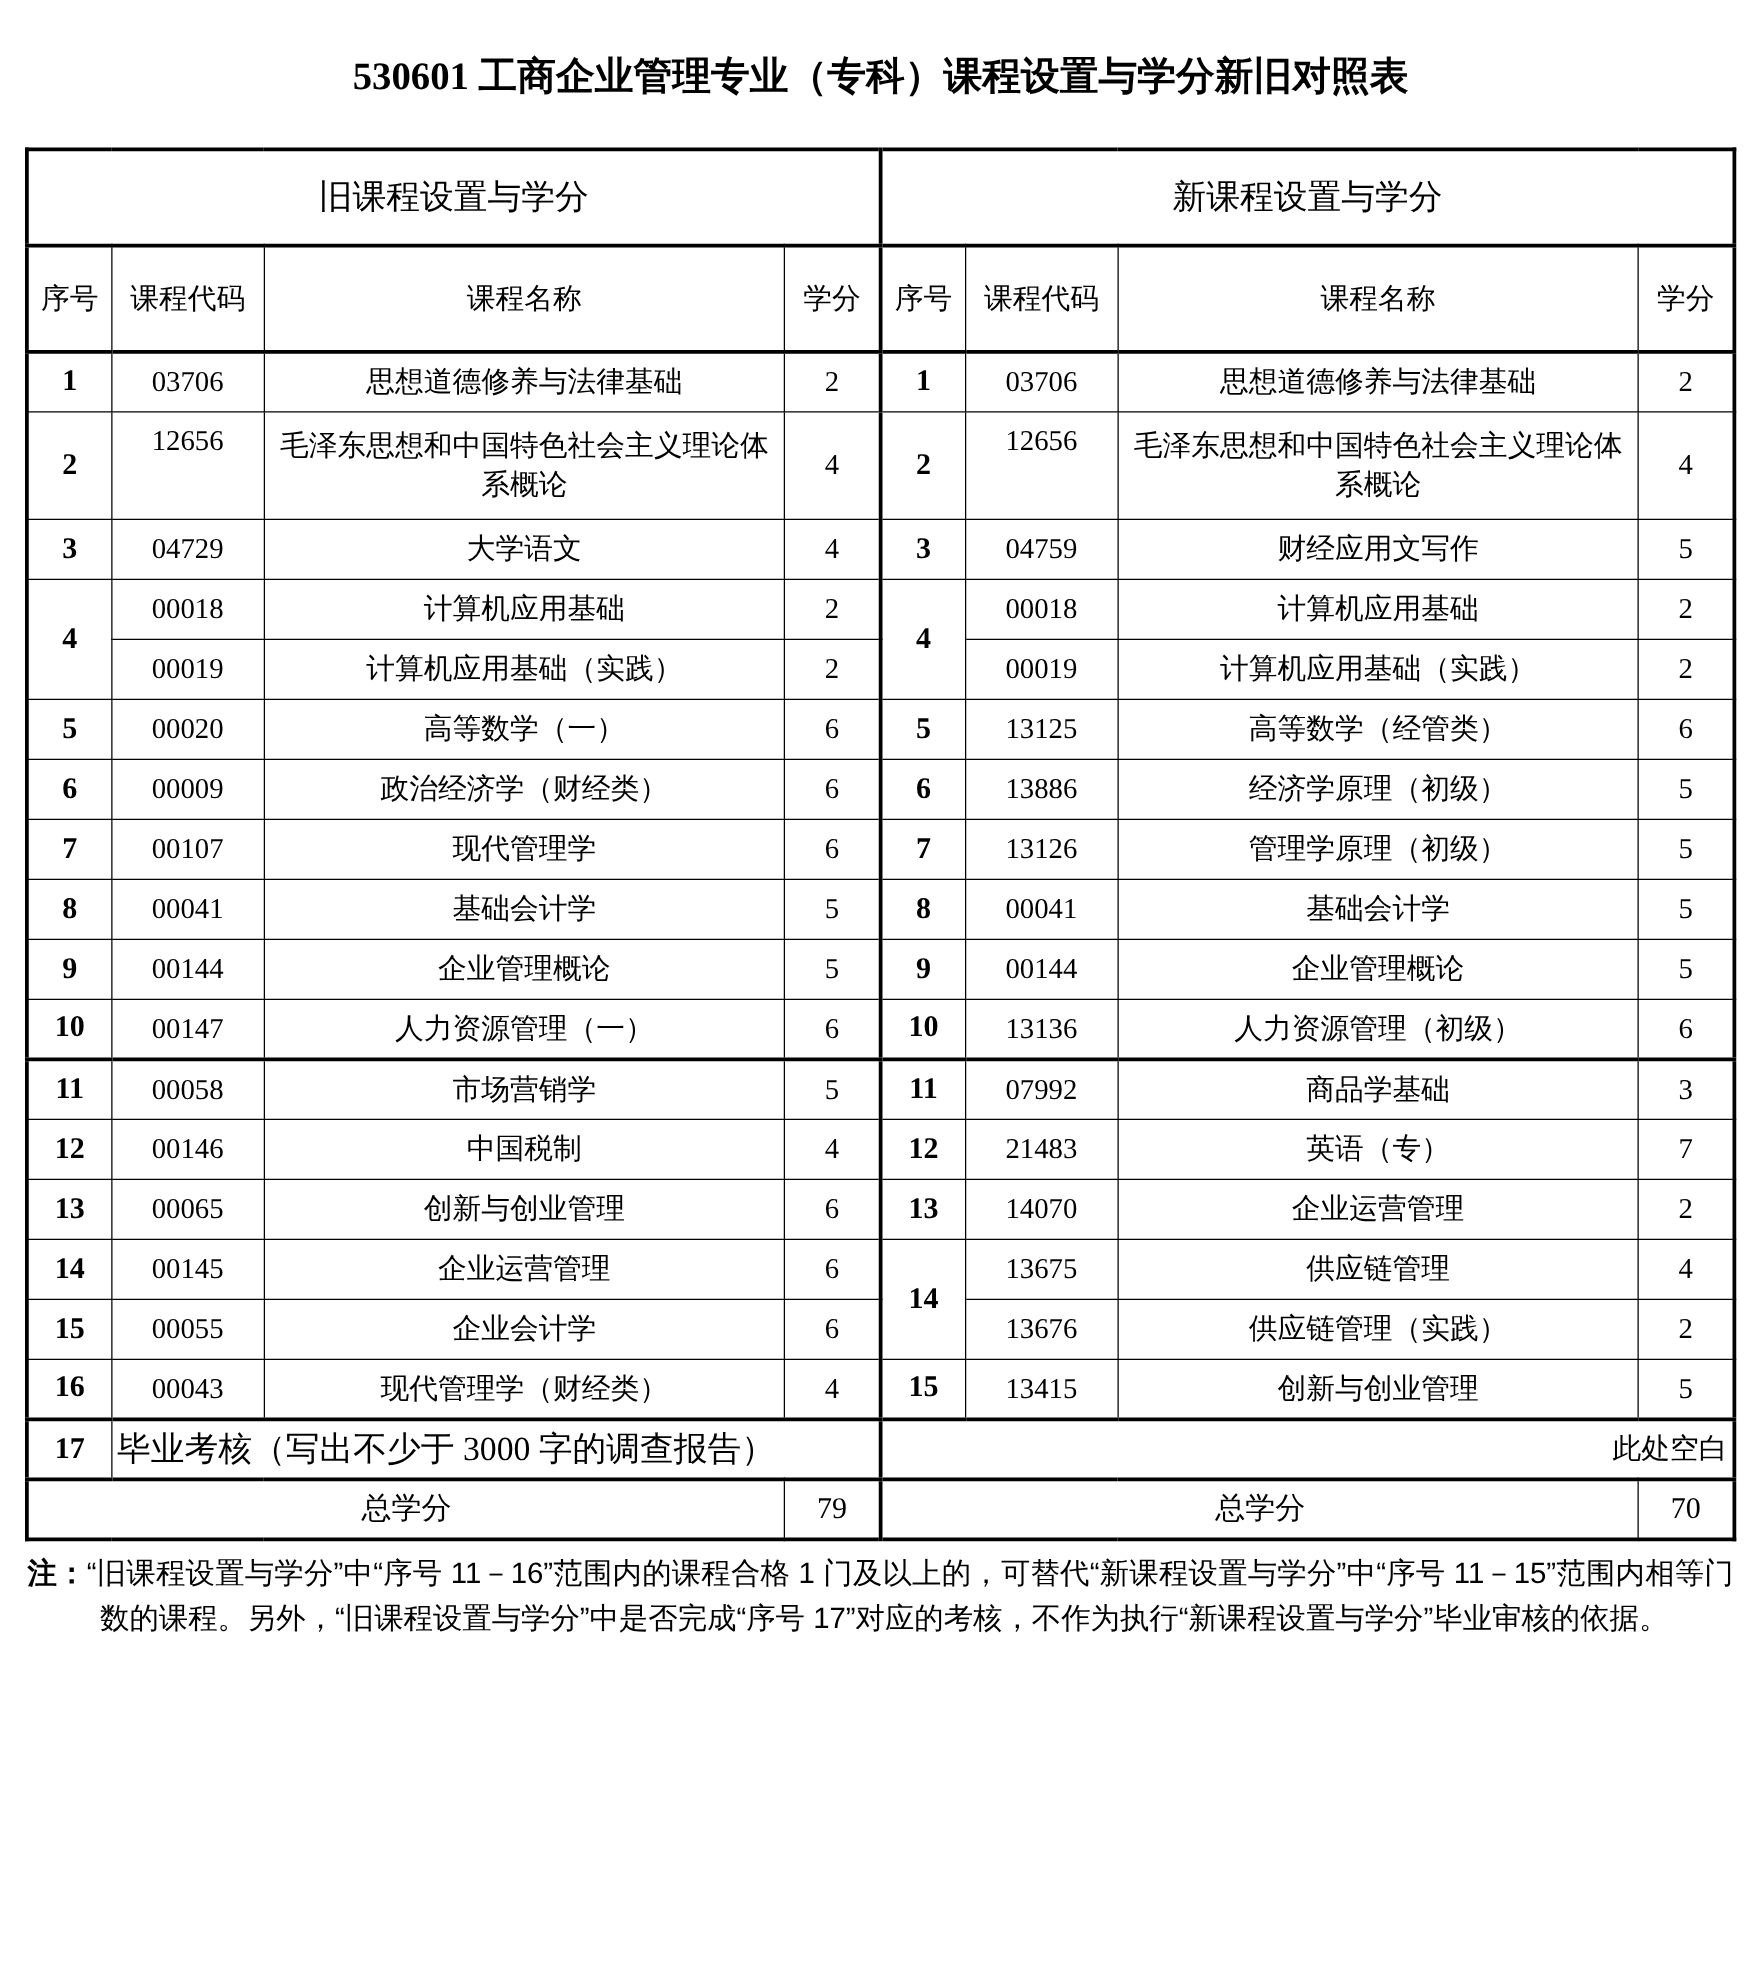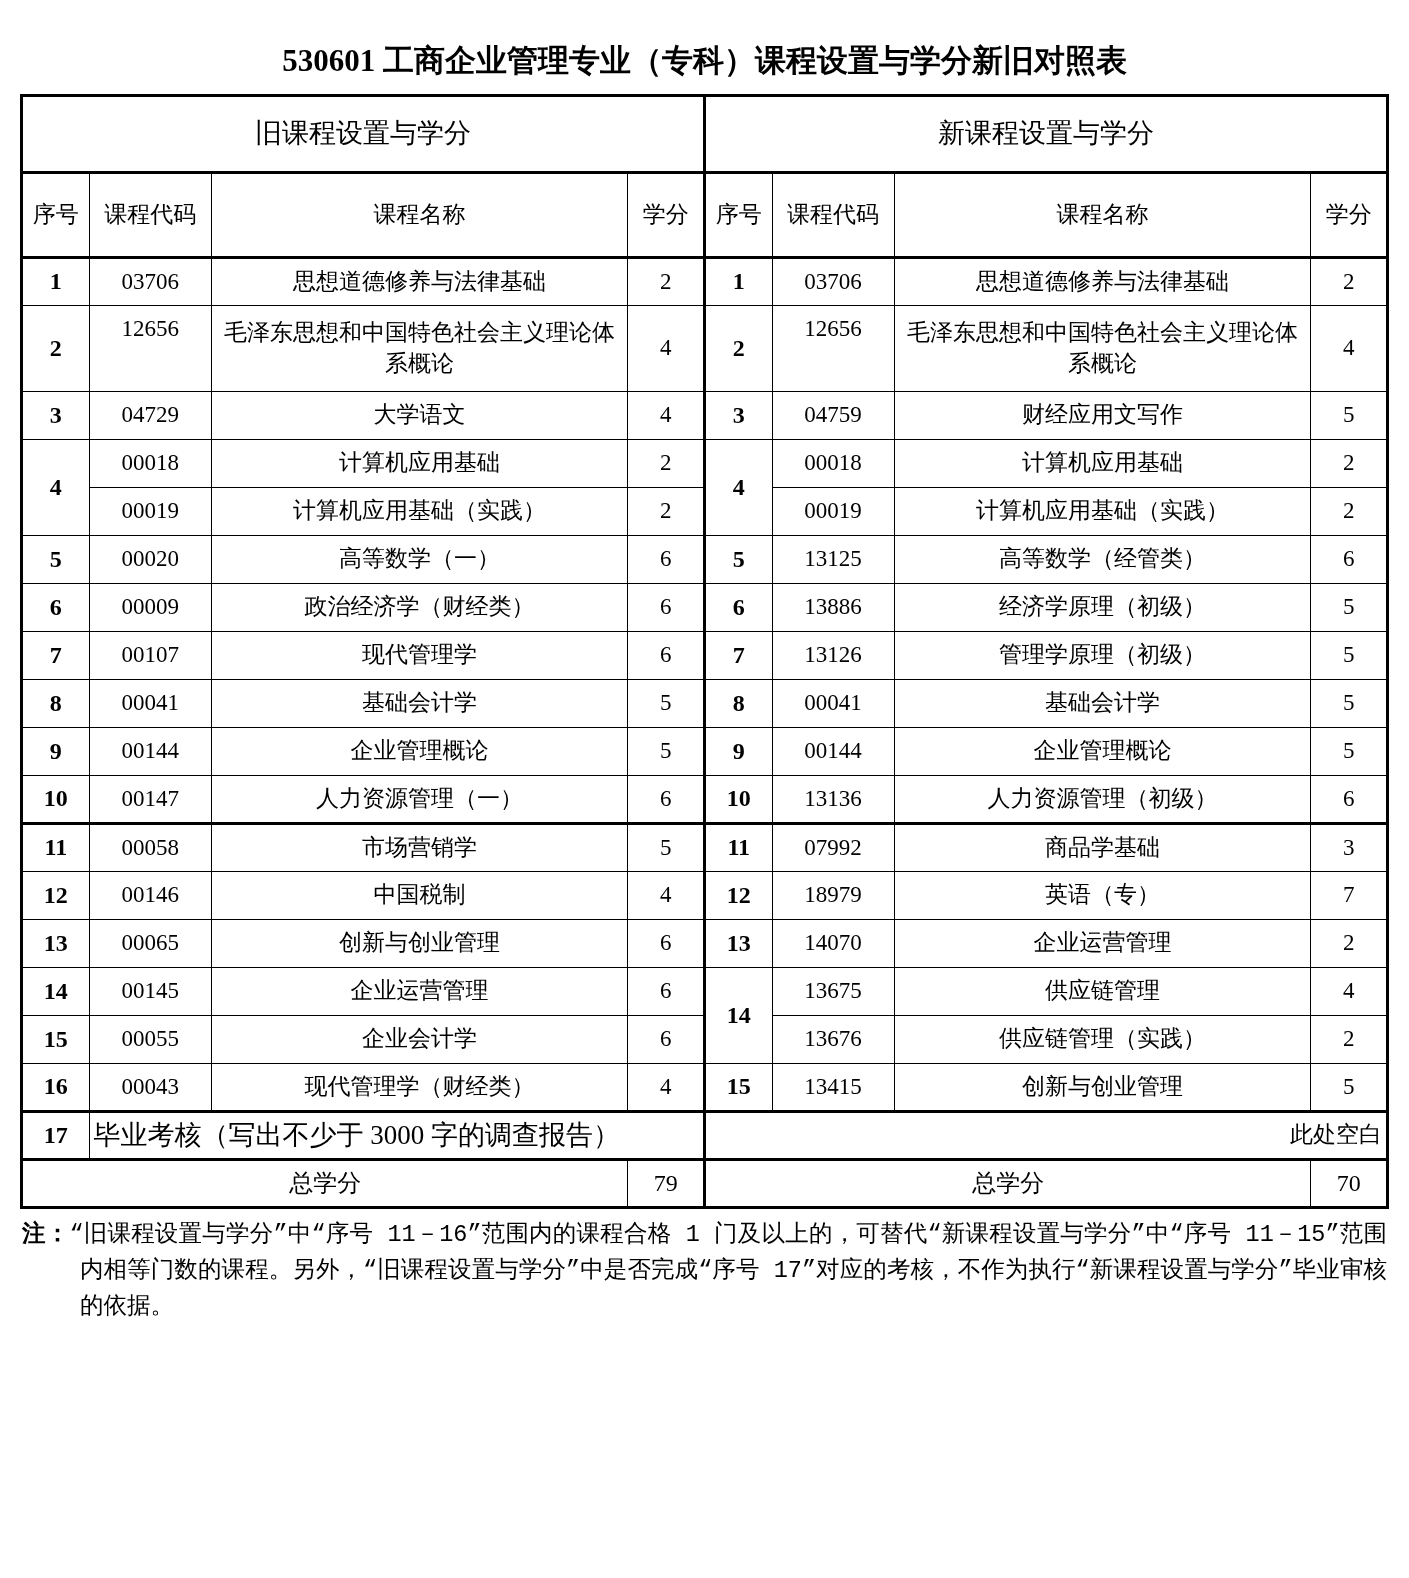--- a/index.html
+++ b/index.html
@@ -31,20 +31,21 @@
     font-family: "Liberation Serif", "DejaVu Serif", serif;
   }
   .table-wrap {
     padding: 0 20px 0 20px;
   }
   table.cmp {
     border-collapse: collapse;
     table-layout: fixed;
     width: 1369px;
     font-size: 22px;
+    margin-top: 24px;
   }
   table.cmp td {
     border: 1px solid #000;
     padding: 2px 4px;
     vertical-align: middle;
     line-height: 1.32;
     font-family: "Liberation Serif", "DejaVu Serif", serif;
   }
   
   table.cmp {
@@ -89,21 +90,21 @@
   .total-val {
     text-align: center;
     font-size: 24px;
   }
   .footnote {
     margin: 8px 22px 12px 22px;
     font-size: 23.5px;
     line-height: 1.52;
     text-align: justify;
     text-indent: 0;
-    font-family: Liberation Mono, monospace;
+    font-family: Liberation Sans, sans-serif;
   }
   .footnote .fn-body {
     display: block;
     padding-left: 58px;
     text-indent: -58px;
   }
   .fn-label { font-weight: bold; }
 </style>
 </head>
 <body>
@@ -271,21 +272,21 @@
           <td class="c-name">商品学基础</td>
           <td class="c-cred">3</td>
         </tr>
 
         <tr class="row-tall">
           <td class="c-seq">12</td>
           <td class="c-code">00146</td>
           <td class="c-name">中国税制</td>
           <td class="c-cred">4</td>
           <td class="c-seq hv-left">12</td>
-          <td class="c-code">18979</td>
+          <td class="c-code">21483</td>
           <td class="c-name">英语（专）</td>
           <td class="c-cred">7</td>
         </tr>
 
         <tr class="row-tall">
           <td class="c-seq">13</td>
           <td class="c-code">00065</td>
           <td class="c-name">创新与创业管理</td>
           <td class="c-cred">6</td>
           <td class="c-seq hv-left">13</td>

